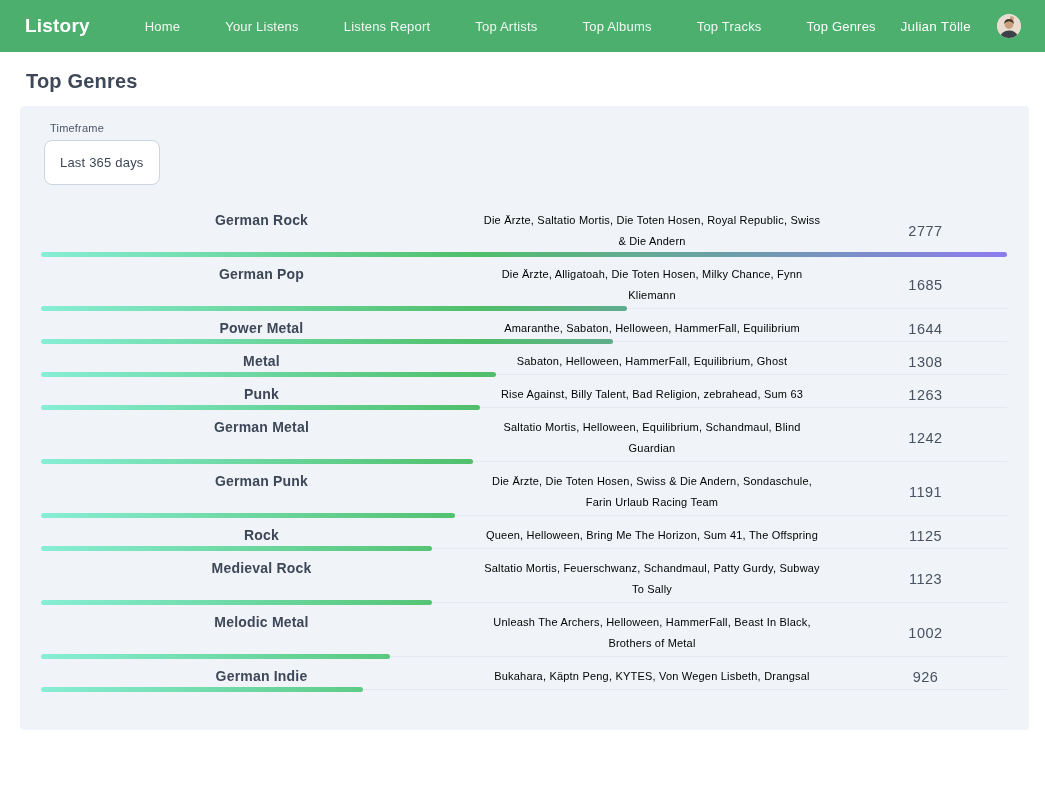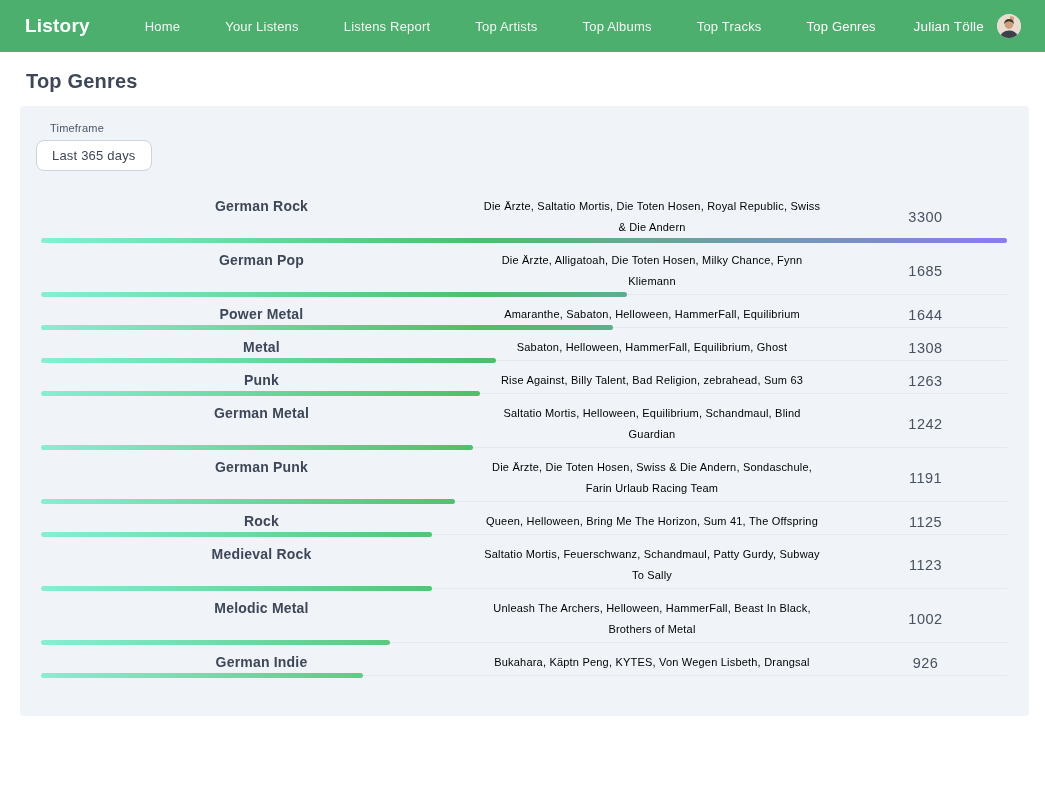--- a/index.html
+++ b/index.html
@@ -20,42 +20,42 @@
     color: #ffffff; font-size: 19px; font-weight: 700;
     letter-spacing: .2px; cursor: pointer;
   }
   .nav-links { display: flex; gap: 17px; margin-left: 27px; align-items: center; }
   .nav-link {
     color: rgba(255,255,255,.92); font-size: 13px; letter-spacing: .2px;
     cursor: pointer; white-space: nowrap; margin-left: 28px;
   }
   .nav-link.active { color: #ffffff; }
   .nav-spacer { flex: 1; }
-  .user { display: flex; align-items: center; gap: 13px; }
+  .user { display: flex; align-items: center; gap: 26px; }
   .user-name { color: #ffffff; font-size: 13.5px; letter-spacing: .2px; }
   .avatar {
     width: 24px; height: 24px; border-radius: 50%; overflow: hidden;
     display: inline-block; background: #e9ddd2; cursor: pointer;
   }
   
   .page-title {
     margin: 18px 0 0 26px; font-size: 20px; font-weight: 700;
     letter-spacing: .2px; color: #3d4757;
   }
   .card {
     margin: 13px 16px 0 20px; width: 1009px;
     background: #f0f4f8; border-radius: 4px;
     padding: 16px 22px 40px 16px;
   }
   .tf-label { font-size: 11px; color: #4b5666; margin: 0 0 6px 14px; letter-spacing: .2px; }
   .tf-btn {
     display: inline-block; background: #ffffff;
     border: 1px solid #ccd4de; border-radius: 8px;
-    padding: 7px 15px; font-size: 13px; color: #3d4757;
-    font-family: inherit; letter-spacing: .2px; cursor: pointer;
+    padding: 14px 15px; font-size: 13px; color: #3d4757;
+    font-family: inherit; letter-spacing: .2px; cursor: pointer; margin-left: 8px;
   }
   
   .genre-list { margin: 16px 0 0 5px; }
   .row {
     position: relative;
     display: grid; grid-template-columns: 441px 340px 1fr;
     padding: 9px 0 2px;
     border-bottom: 1px solid #e4e9ef;
     text-align: center;
   }
@@ -112,21 +112,21 @@
 <h1 class="page-title">Top Genres</h1>
 
 <div class="card">
   <div class="tf-label">Timeframe</div>
   <button class="tf-btn">Last 365 days</button>
 
   <div class="genre-list">
   <div class="row">
     <div class="genre">German Rock</div>
     <div class="artists">Die Ärzte, Saltatio Mortis, Die Toten Hosen, Royal Republic, Swiss &amp; Die Andern</div>
-    <div class="count">3300</div>
+    <div class="count">2777</div>
     <div class="bar-clip" style="width: 100%;">
       <div class="bar-grad" style="width: 100%;"></div>
     </div>
   </div>
 
   <div class="row">
     <div class="genre">German Pop</div>
     <div class="artists">Die Ärzte, Alligatoah, Die Toten Hosen, Milky Chance, Fynn Kliemann</div>
     <div class="count">1685</div>
     <div class="bar-clip" style="width: 60.677%;">

